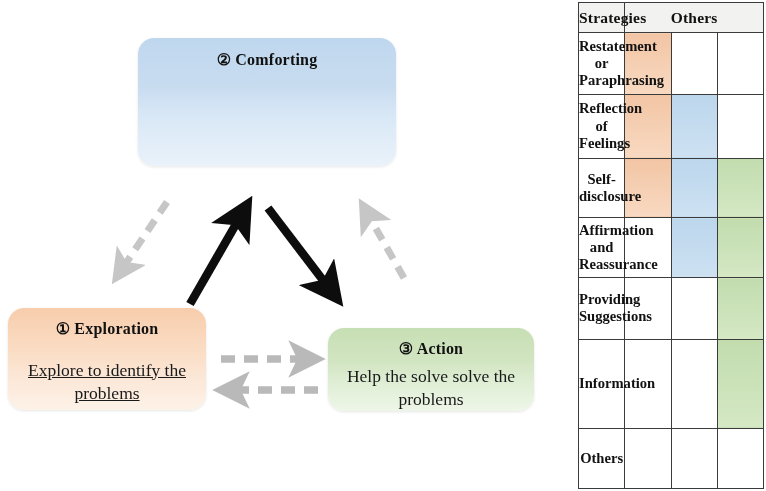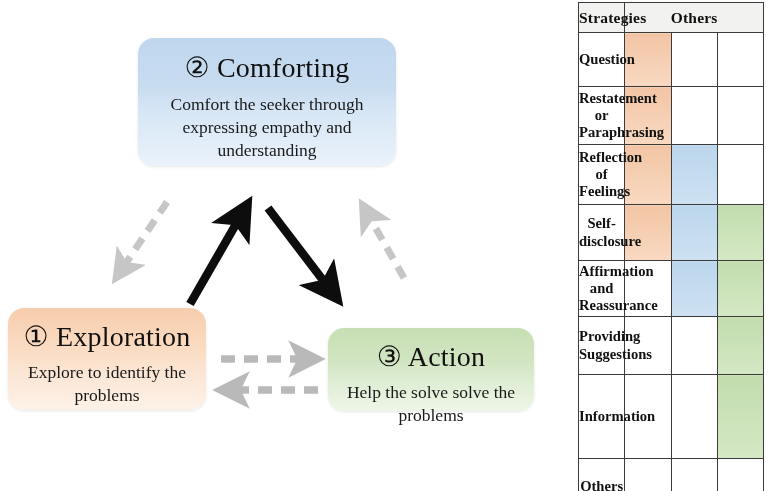--- a/index.html
+++ b/index.html
@@ -15,22 +15,22 @@
   #diagram { position: absolute; left: 0; top: 0; width: 570px; height: 491px; }
 
   .node {
     position: absolute;
     border-radius: 16px;
     text-align: center;
     padding: 6px 10px 10px;
     box-shadow: 0 1px 3px rgba(0,0,0,0.10);
   }
   .node-title {
-    font-size: 28px;
-    font-weight: normal;
+    font-size: 16px;
+    font-weight: bold;
     color: #111;
     letter-spacing: .2px;
     line-height: 1.35;
     white-space: nowrap;
   }
   .node-desc {
     font-size: 17.5px;
     color: #1a1a1a;
     line-height: 1.32;
     margin-top: 3px;
@@ -43,21 +43,21 @@
   }
   #node-comforting .node-title { padding-top: 5px; }
   #node-comforting .node-desc { margin-top: 6px; }
 
   
   #node-exploration {
     left: 8px; top: 308px; width: 198px; height: 102px;
     background: linear-gradient(180deg,#f7cdac 0%, #fadcc3 40%, #fbe6d5 65%, #fdf2e8 100%);
   }
   #node-exploration .node-title { padding-top: 4px; }
-  #node-exploration .node-desc { margin-top: 5px; }
+  #node-exploration .node-desc { margin-top: 19px; text-decoration: underline; }
 
   
   #node-action {
     left: 328px; top: 328px; width: 206px; height: 83px;
     background: linear-gradient(180deg,#c7dfb4 0%, #d2e5c2 40%, #dfeed5 66%, #eef6e8 100%);
   }
   #node-action .node-title { padding-top: 4px; }
   #node-action .node-desc { margin-top: 5px; }
 
   #arrows { position: absolute; left: 0; top: 0; width: 570px; height: 491px; }
@@ -135,21 +135,20 @@
         <line x1="221" y1="359" x2="310" y2="359" stroke="#b9b9b9" stroke-width="7.5" stroke-dasharray="14 9" stroke-linecap="butt" marker-end="url(#ah-gray2)"></line>
       </g>
 
       <g>
         <line x1="318" y1="390" x2="228" y2="390" stroke="#b9b9b9" stroke-width="7.5" stroke-dasharray="14 9" stroke-linecap="butt" marker-end="url(#ah-gray2)"></line>
       </g>
     </svg>
 
     <div class="node" id="node-comforting">
       <div class="node-title">② Comforting</div>
-      <div class="node-desc">Comfort the seeker through expressing empathy and understanding</div>
     </div>
 
     <div class="node" id="node-exploration">
       <div class="node-title">① Exploration</div>
       <div class="node-desc">Explore to identify the problems</div>
     </div>
 
     <div class="node" id="node-action">
       <div class="node-title">③ Action</div>
       <div class="node-desc">Help the solve solve the problems</div>
@@ -158,26 +157,20 @@
 
   <div id="table-wrap">
     <table class="strat">
       <thead>
         <tr>
           <th class="hdr">Strategies</th>
           <th class="hdr" colspan="3">Others</th>
         </tr>
       </thead>
       <tbody id="tbody">
-          <tr style="height: 54px;">
-            <td class="strategy">Question</td>
-            <td class="stage s0"></td>
-            <td class="stage"></td>
-            <td class="stage"></td>
-          </tr>
           <tr style="height: 58px;">
             <td class="strategy">Restatement or Paraphrasing</td>
             <td class="stage s0"></td>
             <td class="stage"></td>
             <td class="stage"></td>
           </tr>
           <tr style="height: 60px;">
             <td class="strategy">Reflection of Feelings</td>
             <td class="stage s0"></td>
             <td class="stage s1"></td>

